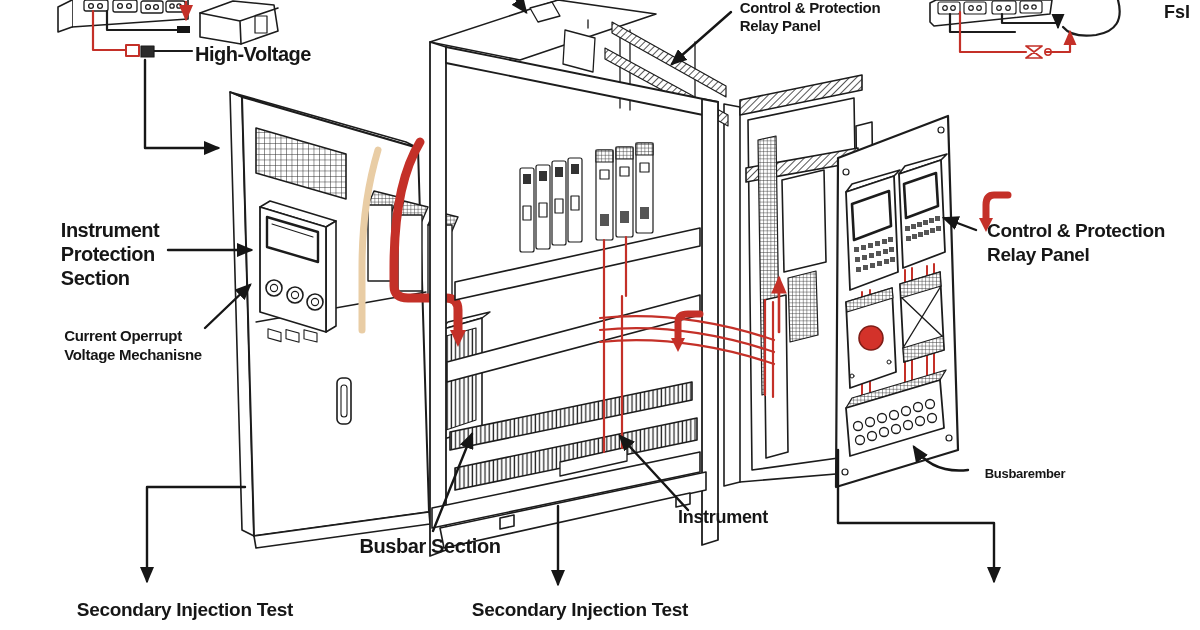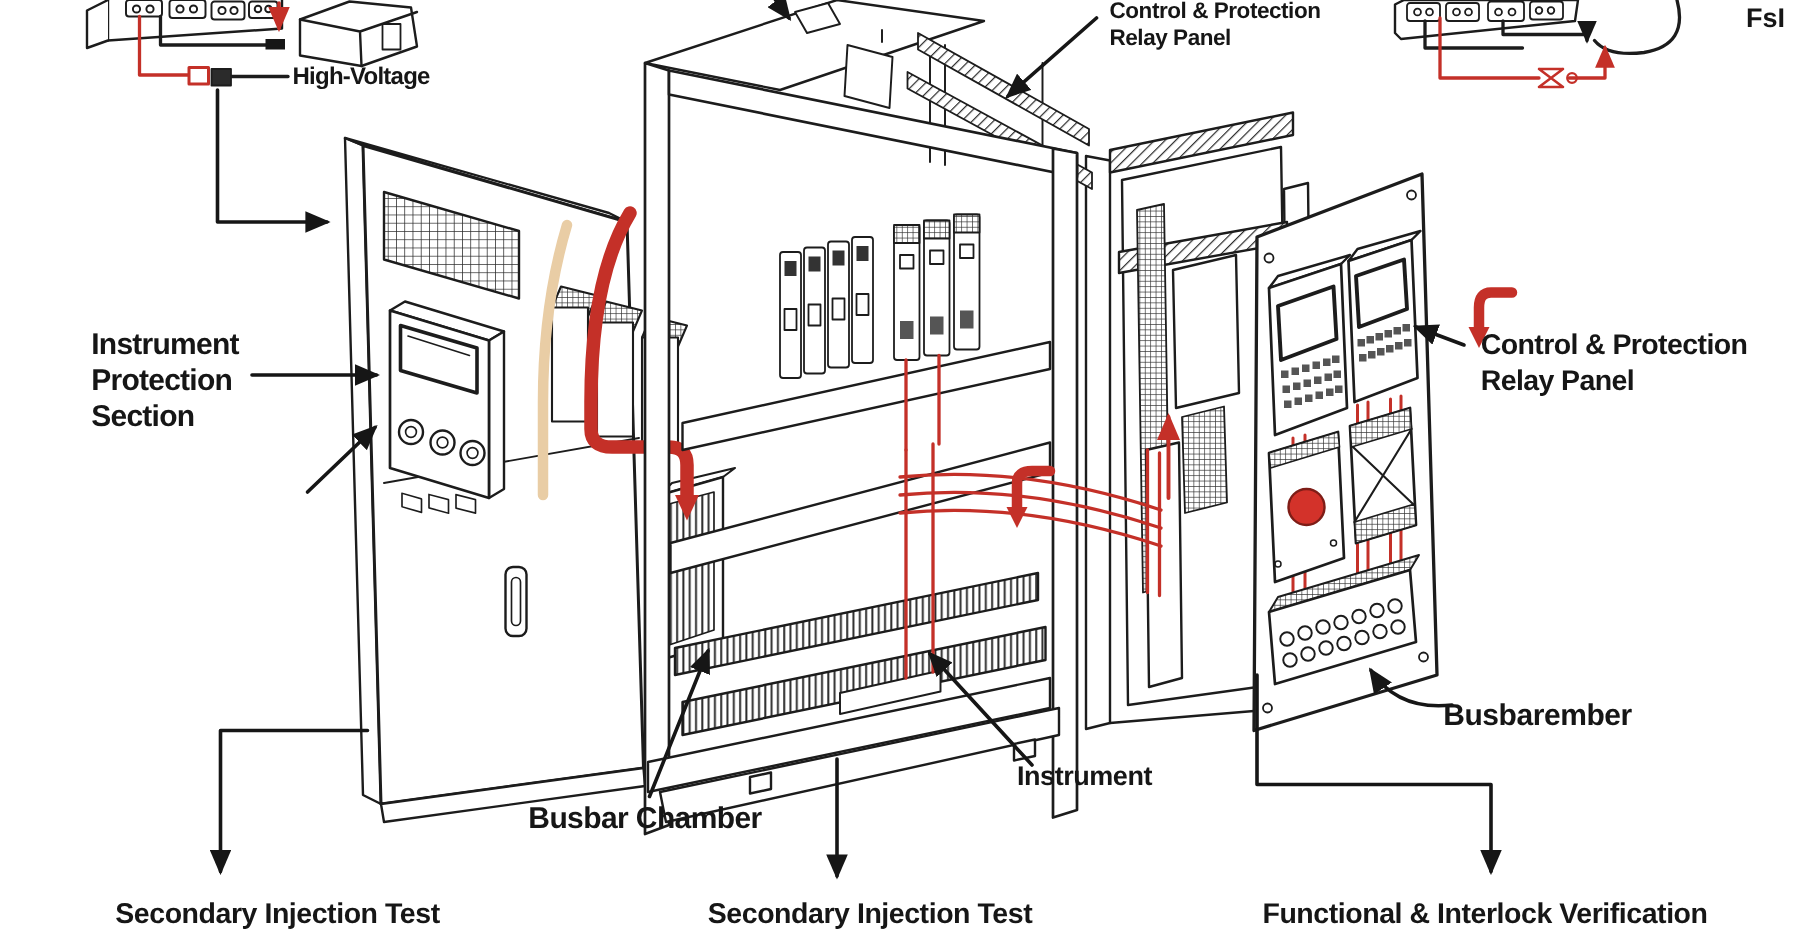--- a/index.html
+++ b/index.html
@@ -338,48 +338,51 @@
       <path d="M688,510 L620,436" marker-end="url(#ah)"></path>
       <path d="M245,487 L147,487 L147,581" marker-end="url(#ah)"></path>
       <path d="M558,506 L558,584" marker-end="url(#ah)"></path>
       <path d="M838,450 L838,523 L994,523 L994,581" marker-end="url(#ah)"></path>
       <path d="M976,230 L944,218" marker-end="url(#ah)"></path>
       <path d="M968,470 Q932,474 914,447" marker-end="url(#ah)"></path>
     </g>
   </g>
 </svg>
 
-<div class="lbl" style="left:195px;top:43px;font-size:16px;letter-spacing:-0.5px;">High-Voltage</div>
+<div class="lbl" style="left:195px;top:43px;font-size:20px;letter-spacing:-0.5px;">High-Voltage</div>
 
 <div class="lbl ctr" style="left:810px;top:-1px;font-size:15px;line-height:18px;letter-spacing:-0.3px;">
   <span class="ln">Control &amp; Protection</span>
   <span class="ln">Relay Panel</span>
 </div>
 
 <div class="lbl" style="left:1133px;top:2px;font-size:18px;margin-left:31px;">FsI</div>
 
 <div class="lbl ctr" style="left:110px;top:218px;font-size:20px;line-height:24px;letter-spacing:-0.5px;">
   <span class="ln">Instrument</span>
   <span class="ln">Protection</span>
   <span class="ln">Section</span>
 </div>
 
-
-<div class="lbl ctr" style="left:430px;top:535px;font-size:20px;letter-spacing:-0.4px;">Busbar Chamber</div>
+<div class="lbl ctr" style="left:133px;top:326px;font-size:15px;line-height:19px;letter-spacing:-0.3px;">
+  <span class="ln">Current Operrupt</span>
+  <span class="ln">Voltage Mechanisne</span>
+</div>
+
+<div class="lbl ctr" style="left:430px;top:535px;font-size:20px;letter-spacing:-0.4px;">Busbar Section</div>
 
 <div class="lbl ctr" style="left:723px;top:505px;font-size:18px;line-height:24px;letter-spacing:-0.3px;">
   <span class="ln">Instrument</span>
 </div>
 
 <div class="lbl ctr" style="left:185px;top:599px;font-size:19px;letter-spacing:-0.3px;">Secondary Injection Test</div>
 
 <div class="lbl ctr" style="left:580px;top:599px;font-size:19px;letter-spacing:-0.3px;">Secondary Injection Test</div>
 
-<div class="lbl ctr" style="left:990px;top:599px;font-size:19px;letter-spacing:-0.3px;">Functional &amp; Interlock Verification</div>
 
 <div class="lbl ctr" style="left:1076px;top:219px;font-size:19px;line-height:24px;letter-spacing:-0.4px;">
   <span class="ln">Control &amp; Protection</span>
   <span class="ln">Relay Panel</span>
 </div>
 
-<div class="lbl ctr" style="left:1025px;top:466px;font-size:20px;letter-spacing:-0.3px;">Busbarember</div>
+<div class="lbl ctr" style="left:1025px;top:466px;font-size:13px;letter-spacing:-0.3px;">Busbarember</div>
 
 </div>
 
 </body></html>

